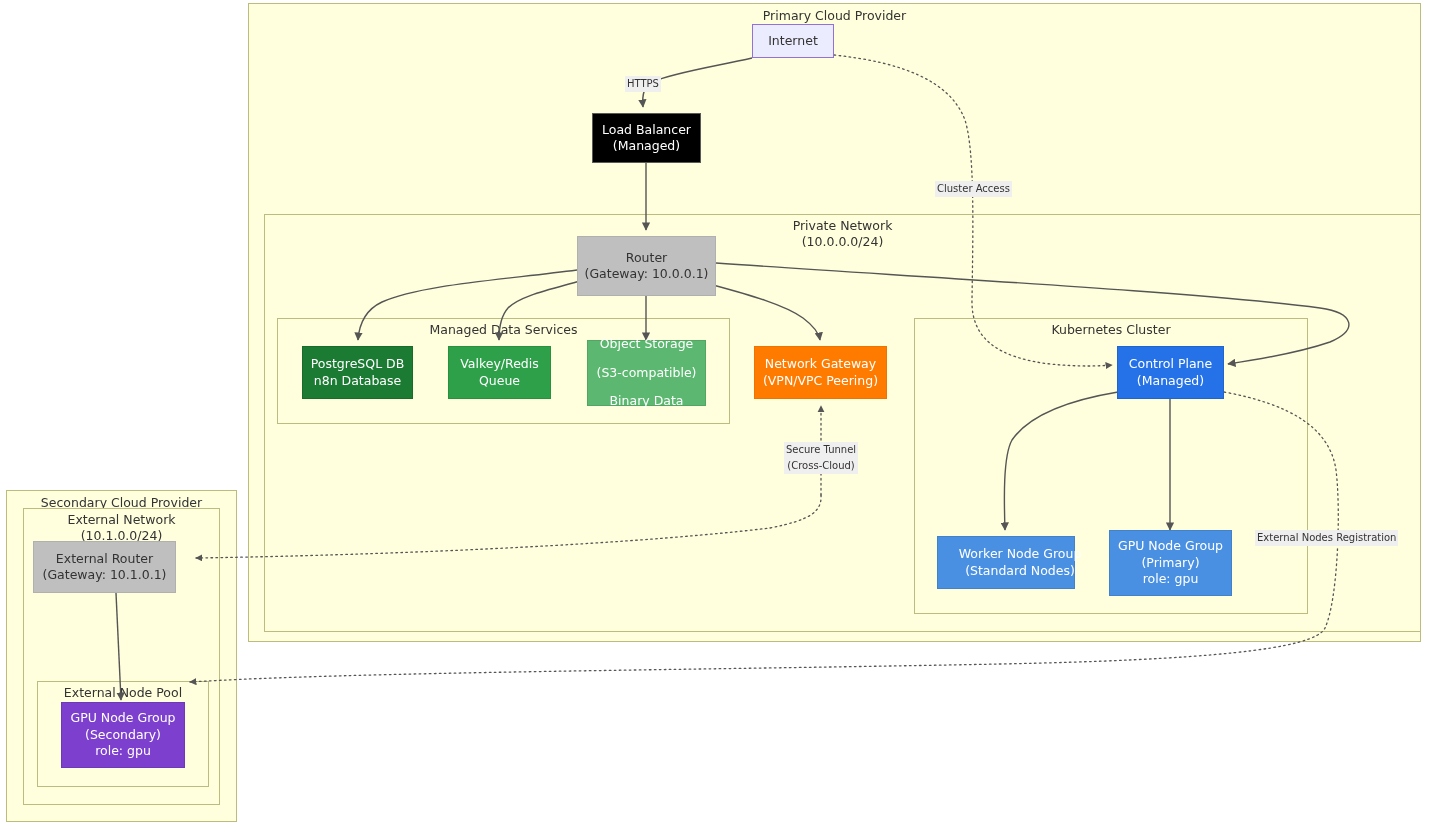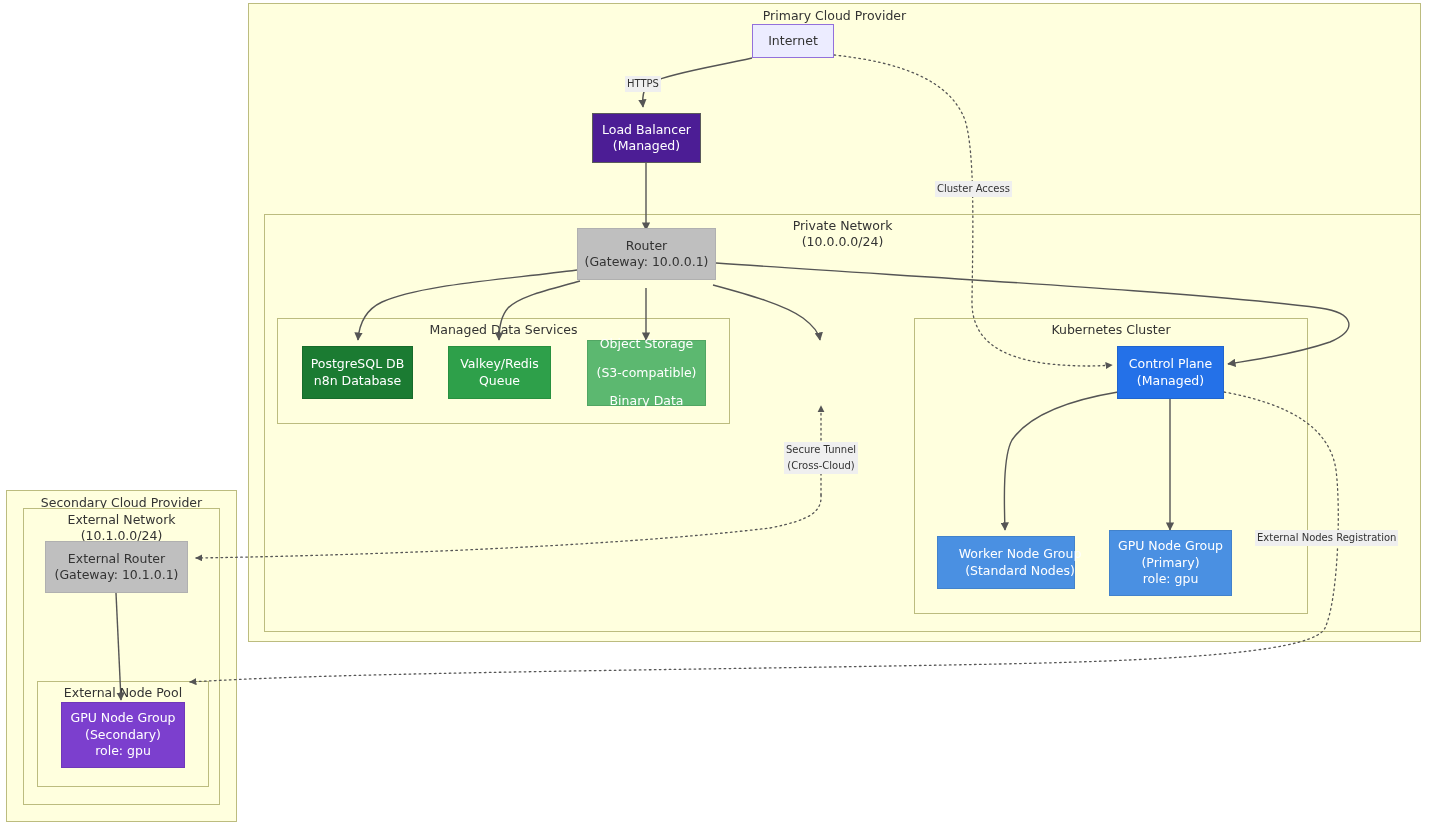--- a/index.html
+++ b/index.html
@@ -42,21 +42,21 @@
     align-items: center;
     justify-content: center;
     text-align: center;
     font-size: 12.5px;
     line-height: 16.5px;
     border: 1px solid rgba(0,0,0,0.18);
   }
   .node span { display: block; white-space: pre; }
 
   .n-internet   { background:#ececff; border:1px solid #9370db; color:#333333; }
-  .n-grey-dark  { background:#4c1d95; border:1px solid #5a5a5a; color:#ffffff; }
+  .n-grey-dark  { background:#000000; border:1px solid #5a5a5a; color:#ffffff; }
   .n-grey-light { background:#bfbfbf; border:1px solid #b0b0b0; color:#333333; }
   .n-green-dark { background:#1b7b32; border:1px solid #176b2b; color:#ffffff; }
   .n-green-mid  { background:#2eа04a; background:#2ea04a; border:1px solid #28903f; color:#ffffff; }
   .n-green-soft { background:#5cb870; border:1px solid #51a663; color:#ffffff;gap:12px; }
   .n-orange     { background:#ff7b00; border:1px solid #ef7300; color:#ffffff; }
   .n-blue-strong{ background:#2471e8; border:1px solid #2064cd; color:#ffffff; }
   .n-blue-soft  { background:#4a90e2; border:1px solid #4282cb; color:#ffffff; }
   .n-purple     { background:#7c3fce; border:1px solid #6f38b9; color:#ffffff; }
 
   
@@ -156,59 +156,63 @@
 
   <div class="node n-internet" style="left:752px; top:24px; width:82px; height:34px;">
     <span>Internet</span>
   </div>
 
   <div class="node n-grey-dark" style="left:592px; top:113px; width:109px; height:50px;">
     <span>Load Balancer</span>
     <span>(Managed)</span>
   </div>
 
-  <div class="node n-grey-light" style="left:577px; top:228px; width:139px; height:52px;">
+  <div class="node n-grey-light" style="left:577px; top:236px; width:139px; height:60px;">
     <span>Router</span>
     <span>(Gateway: 10.0.0.1)</span>
   </div>
 
   <div class="node n-green-dark" style="left:302px; top:346px; width:111px; height:53px;">
     <span>PostgreSQL DB</span>
     <span>n8n Database</span>
   </div>
 
   <div class="node n-green-mid" style="left:448px; top:346px; width:103px; height:53px;">
     <span>Valkey/Redis</span>
     <span>Queue</span>
   </div>
 
   <div class="node n-green-soft" style="left:587px; top:340px; width:119px; height:66px;">
     <span>Object Storage</span>
     <span>(S3-compatible)</span>
     <span>Binary Data</span>
   </div>
 
+  <div class="node n-orange" style="left:754px; top:346px; width:133px; height:53px;">
+    <span>Network Gateway</span>
+    <span>(VPN/VPC Peering)</span>
+  </div>
 
   <div class="node n-blue-strong" style="left:1117px; top:346px; width:107px; height:53px;">
     <span>Control Plane</span>
     <span>(Managed)</span>
   </div>
 
   <div class="node n-blue-soft" style="left:937px; top:536px; width:138px; height:53px;padding-left:28px;">
     <span>Worker Node Group</span>
     <span>(Standard Nodes)</span>
   </div>
 
   <div class="node n-blue-soft" style="left:1109px; top:530px; width:123px; height:66px;">
     <span>GPU Node Group</span>
     <span>(Primary)</span>
     <span>role: gpu</span>
   </div>
 
-  <div class="node n-grey-light" style="left:45px; top:541px; width:143px; height:52px;">
+  <div class="node n-grey-light" style="left:33px; top:541px; width:143px; height:52px;">
     <span>External Router</span>
     <span>(Gateway: 10.1.0.1)</span>
   </div>
 
   <div class="node n-purple" style="left:61px; top:702px; width:124px; height:66px;">
     <span>GPU Node Group</span>
     <span>(Secondary)</span>
     <span>role: gpu</span>
   </div>
 

